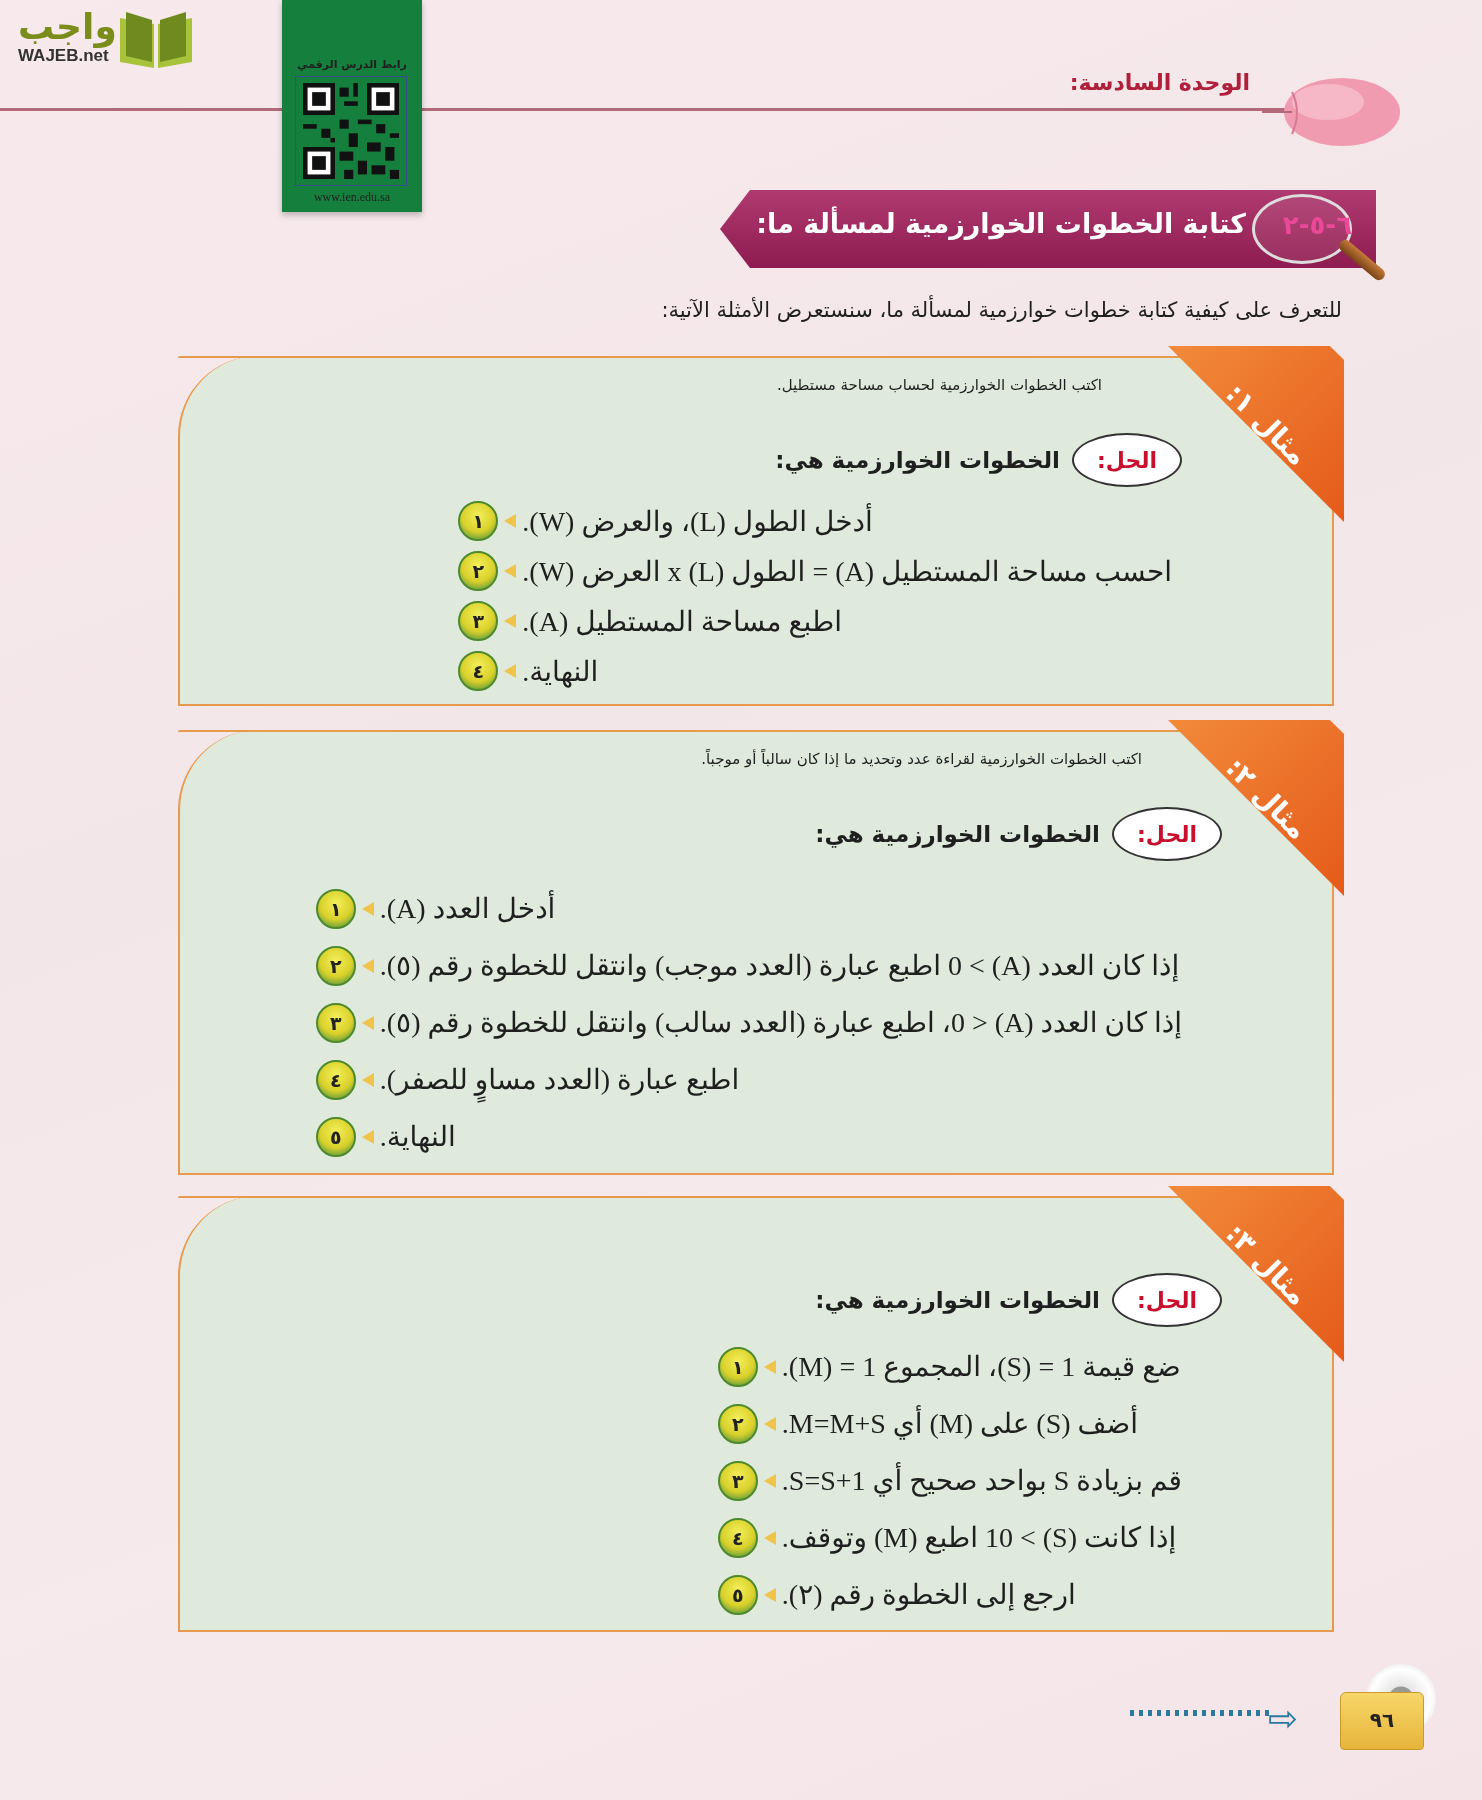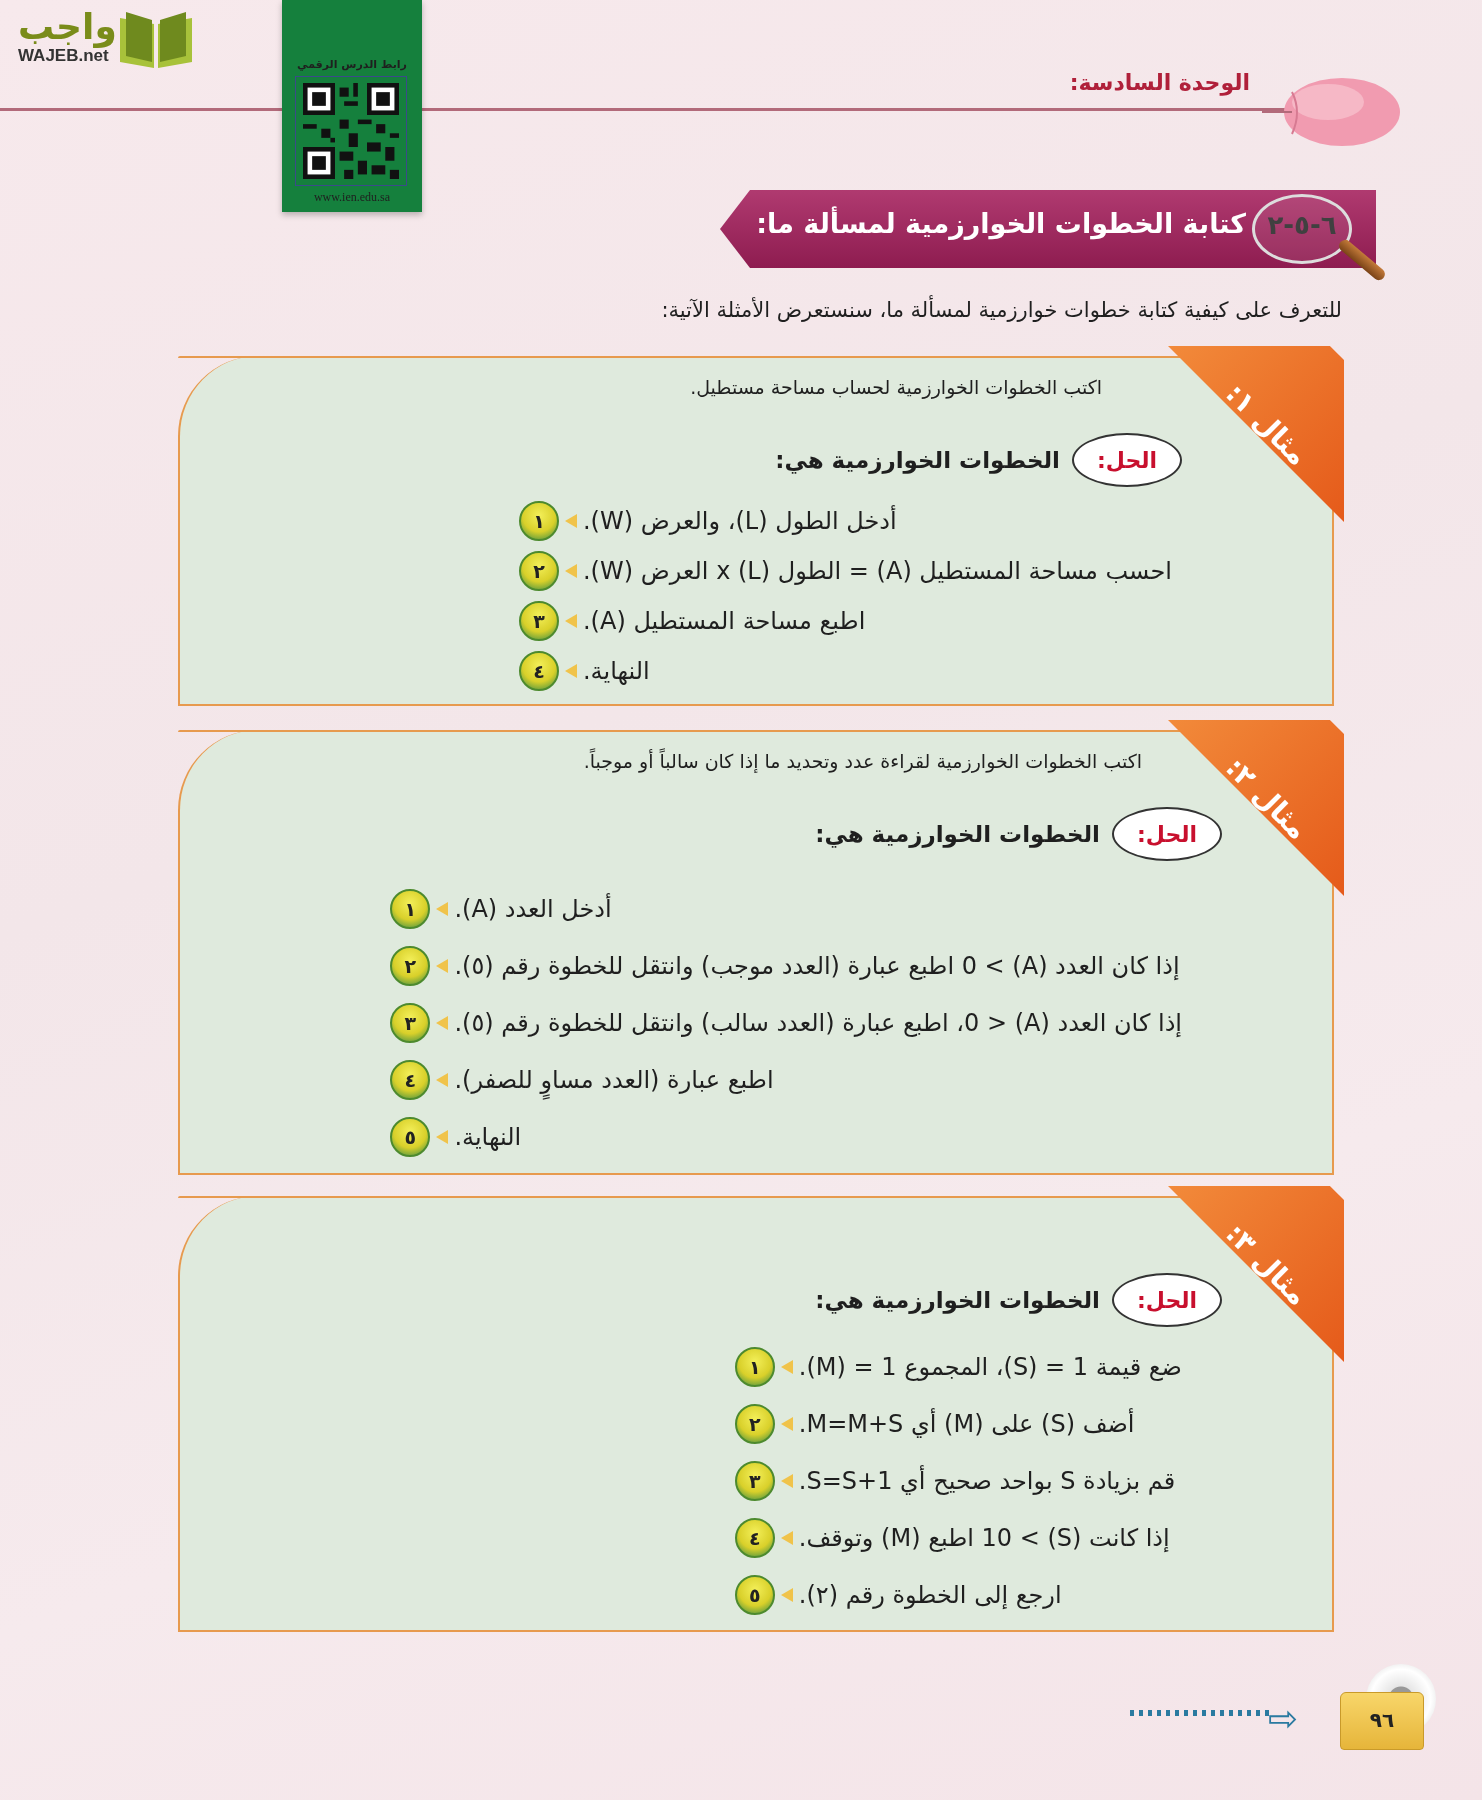--- a/index.html
+++ b/index.html
@@ -30,21 +30,21 @@
   
   .banner { left: 720px; top: 190px; width: 656px; height: 78px; }
   .banner .ribbon {
     position:absolute; left:0; top:0; width:100%; height:100%;
     background: linear-gradient(180deg, #b03a70 0%, #8e1c50 100%);
     clip-path: polygon(30px 0, 100% 0, 100% 100%, 30px 100%, 0 50%);
     box-shadow: 0 4px 6px rgba(0,0,0,.3);
   }
   .banner .title { position:absolute; right:130px; top:18px; font-size:27px; font-weight:bold; color:#fff; direction: rtl; white-space:nowrap; }
   .banner .num-lens { position:absolute; right:24px; top:4px; width:100px; height:70px; border-radius:50%; border:3px solid #ddd; background: rgba(255,255,255,0.08); }
-  .banner .num { position:absolute; right:24px; top:20px; width:100px; text-align:center; font-size:26px; font-weight:bold; color:#404040; }
+  .banner .num { position:absolute; right:24px; top:20px; width:100px; text-align:right; font-size:26px; font-weight:bold; color:#ec4899; }
   .banner .handle { position:absolute; right:-14px; top:64px; width:56px; height:12px; background: linear-gradient(180deg,#c47b3a,#7a4317); transform: rotate(40deg); border-radius:6px; }
 
   .intro { right: 140px; top: 298px; font-size: 21px; direction: rtl; white-space: nowrap; }
 
   
   .card {
     position:absolute; left:178px; width:1156px;
     background: #dfeadd;
     border: 2px solid #e79a4e;
     border-top: none;
@@ -56,38 +56,38 @@
   .card .corner {
     position:absolute; right:-12px; top:-10px; width:176px; height:176px;
     background: linear-gradient(135deg, #f28a3a 0%, #e55a1a 100%);
     clip-path: polygon(0 0, 92% 0, 100% 8%, 100% 100%);
     border-radius: 0 14px 0 0;
   }
   .card .corner-label {
     position:absolute; right:14px; top:52px; font-size:28px; font-weight:bold; color:#fff; direction: rtl;
     transform: rotate(45deg); white-space: nowrap;
   }
-  .card .question { position:absolute; right:230px; top:20px; font-size:19px; direction: rtl; white-space:nowrap; }
+  .card .question { position:absolute; right:230px; top:20px; font-size:15px; direction: rtl; white-space:nowrap; }
   .card .sol-row { position:absolute; right:150px; top:76px; height:56px; display:flex; flex-direction: row-reverse; align-items:center; gap:12px; }
   .card .sol-pill {
     width:110px; height:54px; border:2px solid #333; border-radius:50%; background:#fff;
     display:flex; align-items:center; justify-content:center; font-size:22px; font-weight:bold; color:#c8102e; direction: rtl;
   }
   .card .sol-head { font-size:23px; font-weight:bold; direction: rtl; white-space:nowrap; }
   .card .steps { position:absolute; right:160px; list-style:none; }
   .card .step { display:flex; flex-direction: row-reverse; align-items:center; gap:6px; direction: rtl; white-space:nowrap; }
   .card .badge {
     width:40px; height:40px; border-radius:50%;
     background: radial-gradient(circle at 50% 35%, #f3ef59 0%, #d9d02a 55%, #7aa83a 80%, #3f7d2a 100%);
     border:2px solid #4d8a2e;
     display:flex; align-items:center; justify-content:center;
     font-size:19px; font-weight:bold; color:#222;
   }
   .card .pointer { width:0; height:0; border-top:7px solid transparent; border-bottom:7px solid transparent; border-right:12px solid #f0c34a; }
-  .card .step-text { font-size:24px; }
+  .card .step-text { font-size:28px;font-family:Liberation Serif, serif; }
 
   .c1 { top: 356px; height: 350px; }
   .c1 .steps { top: 140px; }
   .c1 .step { height: 50px; }
 
   .c2 { top: 730px; height: 445px; }
   .c2 .sol-row { right:110px; }
   .c2 .steps { top: 150px; right:150px; }
   .c2 .step { height: 57px; }
 

